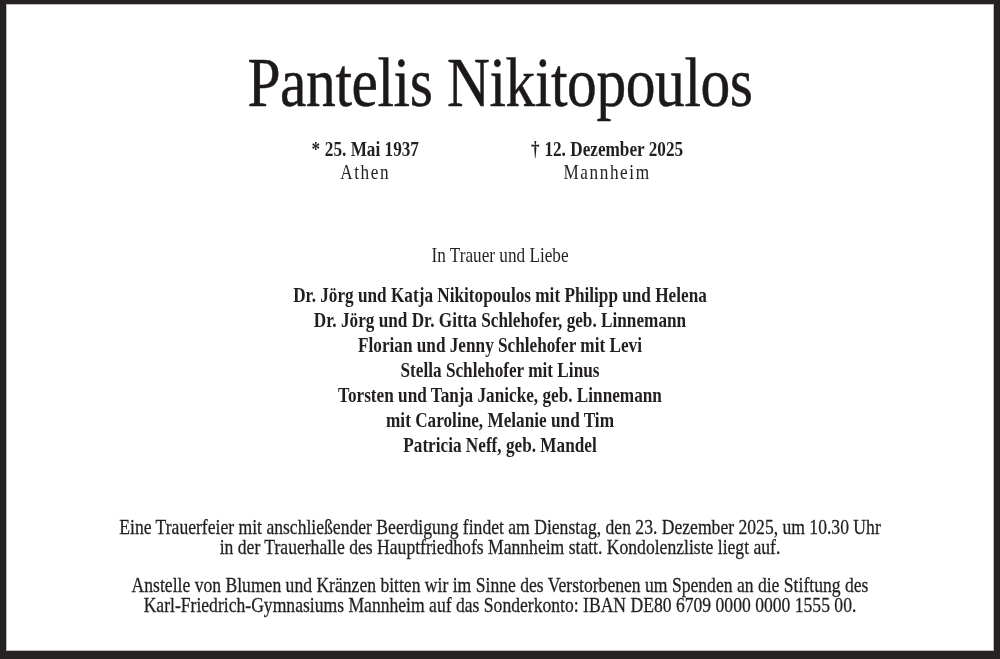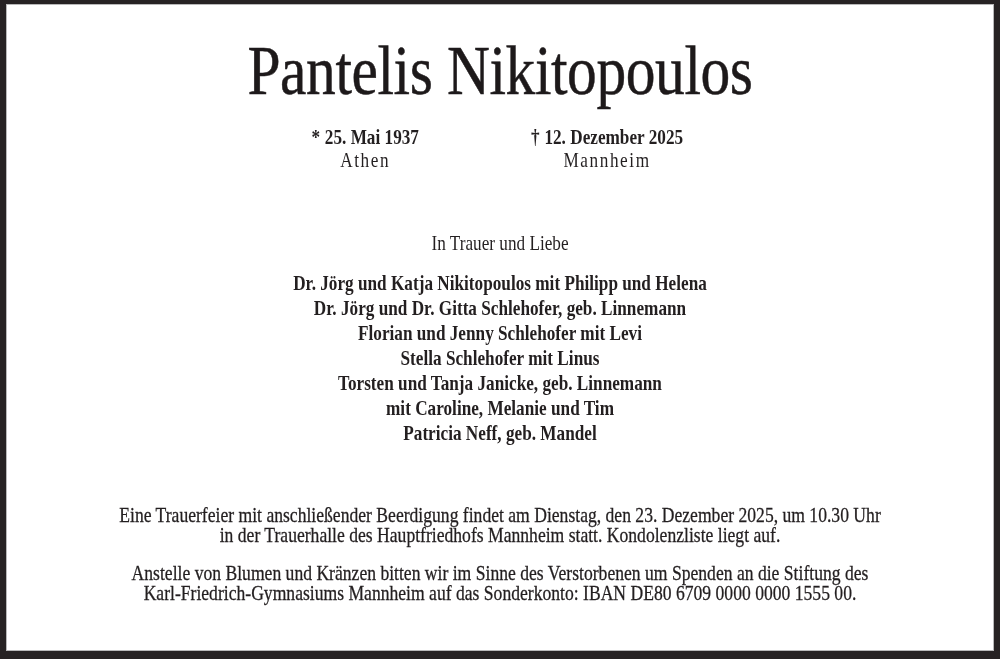--- a/index.html
+++ b/index.html
@@ -16,21 +16,21 @@
     width: 1000px; height: 659px;
     background: #ffffff;
     border-left: 6px solid #262223;
     border-right: 6px solid #262223;
     border-top: 4px solid #262223;
     border-bottom: 8px solid #262223;
     box-shadow: inset 0 0 0 1px rgba(125,125,128,0.55);
   }
   .content {
     width: 100%; height: 100%;
-    padding-top: 32px;
+    padding-top: 44px;
     color: #231f20;
   }
   .deceased-name {
     margin: 0;
     text-align: center;
     font-weight: 400;
     font-size: 70px;
     line-height: 70px;
     letter-spacing: -0.5px;
     color: #1d191a;

